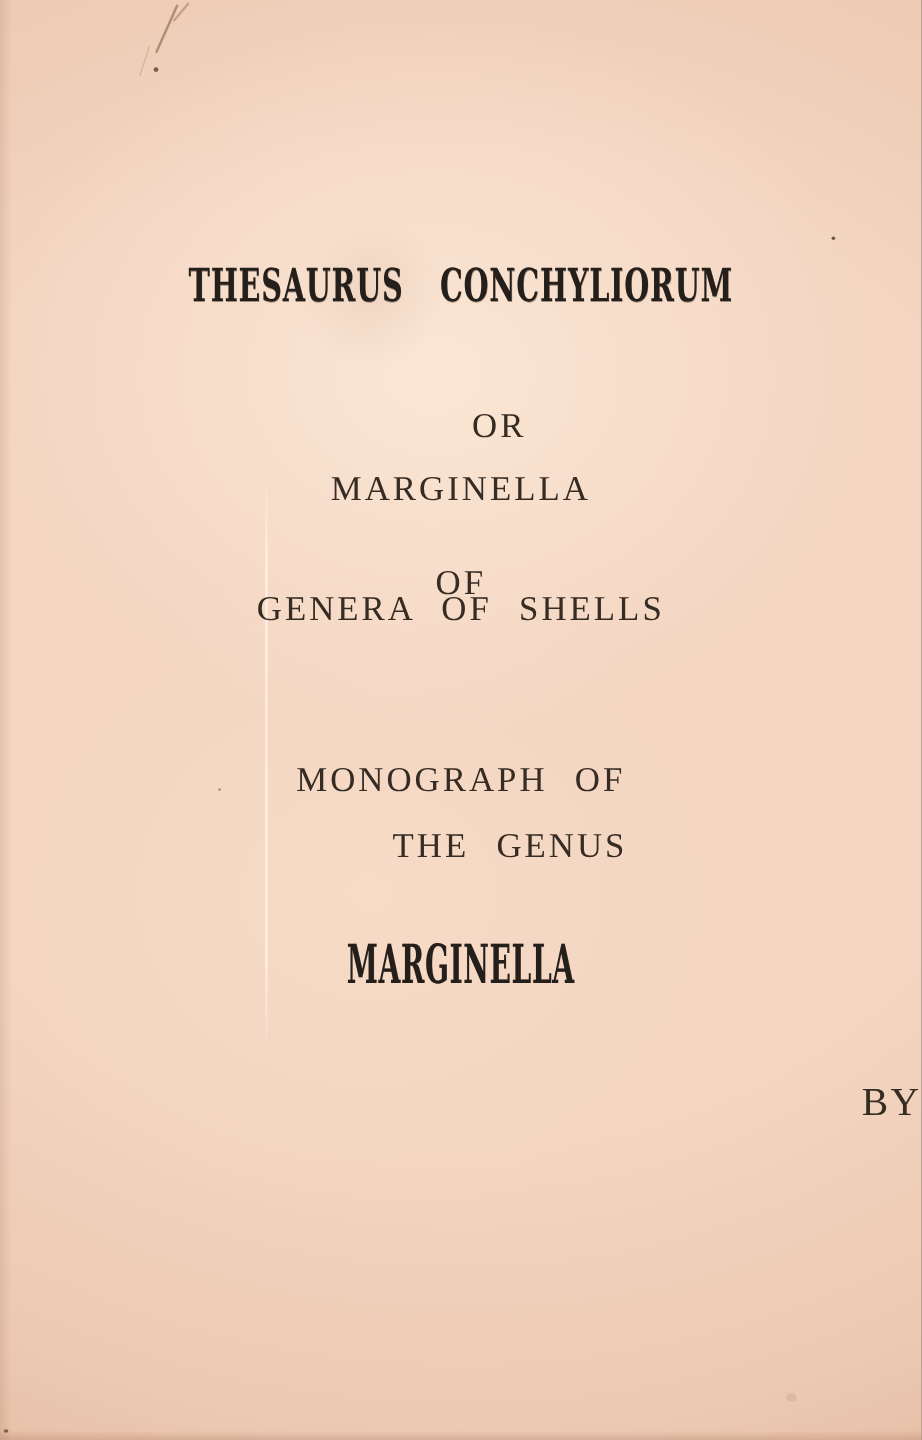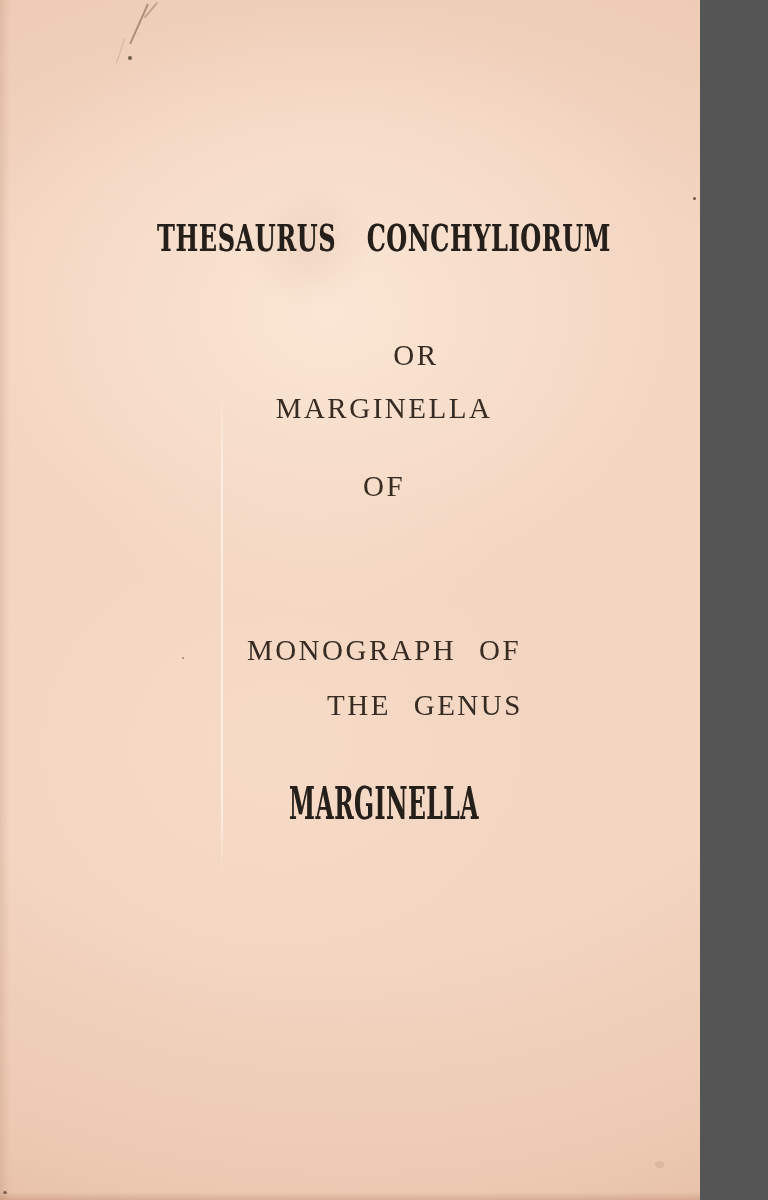--- a/index.html
+++ b/index.html
@@ -2,21 +2,21 @@
 <html><head>
 <meta charset="utf-8">
 <style>
   html, body {
     margin: 0;
     padding: 0;
     background: #555;
   }
   .cover {
     position: relative;
-    width: 700px;
+    width: 768px;
     height: 1200px;
     overflow: hidden;
     background:
       radial-gradient(ellipse 620px 500px at 47% 26%, rgba(252,233,216,0.85) 0%, rgba(252,233,216,0) 60%),
       radial-gradient(ellipse 500px 420px at 40% 62%, rgba(249,224,204,0.55) 0%, rgba(249,224,204,0) 65%),
       radial-gradient(ellipse 900px 760px at 50% 45%, #f3d5c1 55%, #ecc8b1 88%, #e5bda4 100%),
       #f1d1bd;
     font-family: "Liberation Serif", serif;
     color: #342b23;
   }
@@ -161,20 +161,21 @@
   <div class="speck speck-e"></div>
 
   <div class="line display main-title">THESAURUS CONCHYLIORUM</div>
 
   <div class="line roman roman-sm line-or">OR</div>
 
   <div class="line roman roman-sm line-monographs">MARGINELLA</div>
 
   <div class="line roman roman-sm line-of">OF</div>
 
+  <div class="line roman roman-sm line-genera">GENERA OF SHELLS</div>
 
   <div class="line roman roman-sm line-monograph-of">MONOGRAPH OF</div>
 
   <div class="line roman roman-sm line-the-genus">THE GENUS</div>
 
   <div class="line display genus-title">MARGINELLA</div>
 
   <div class="line roman line-by">BY</div>
 
 

